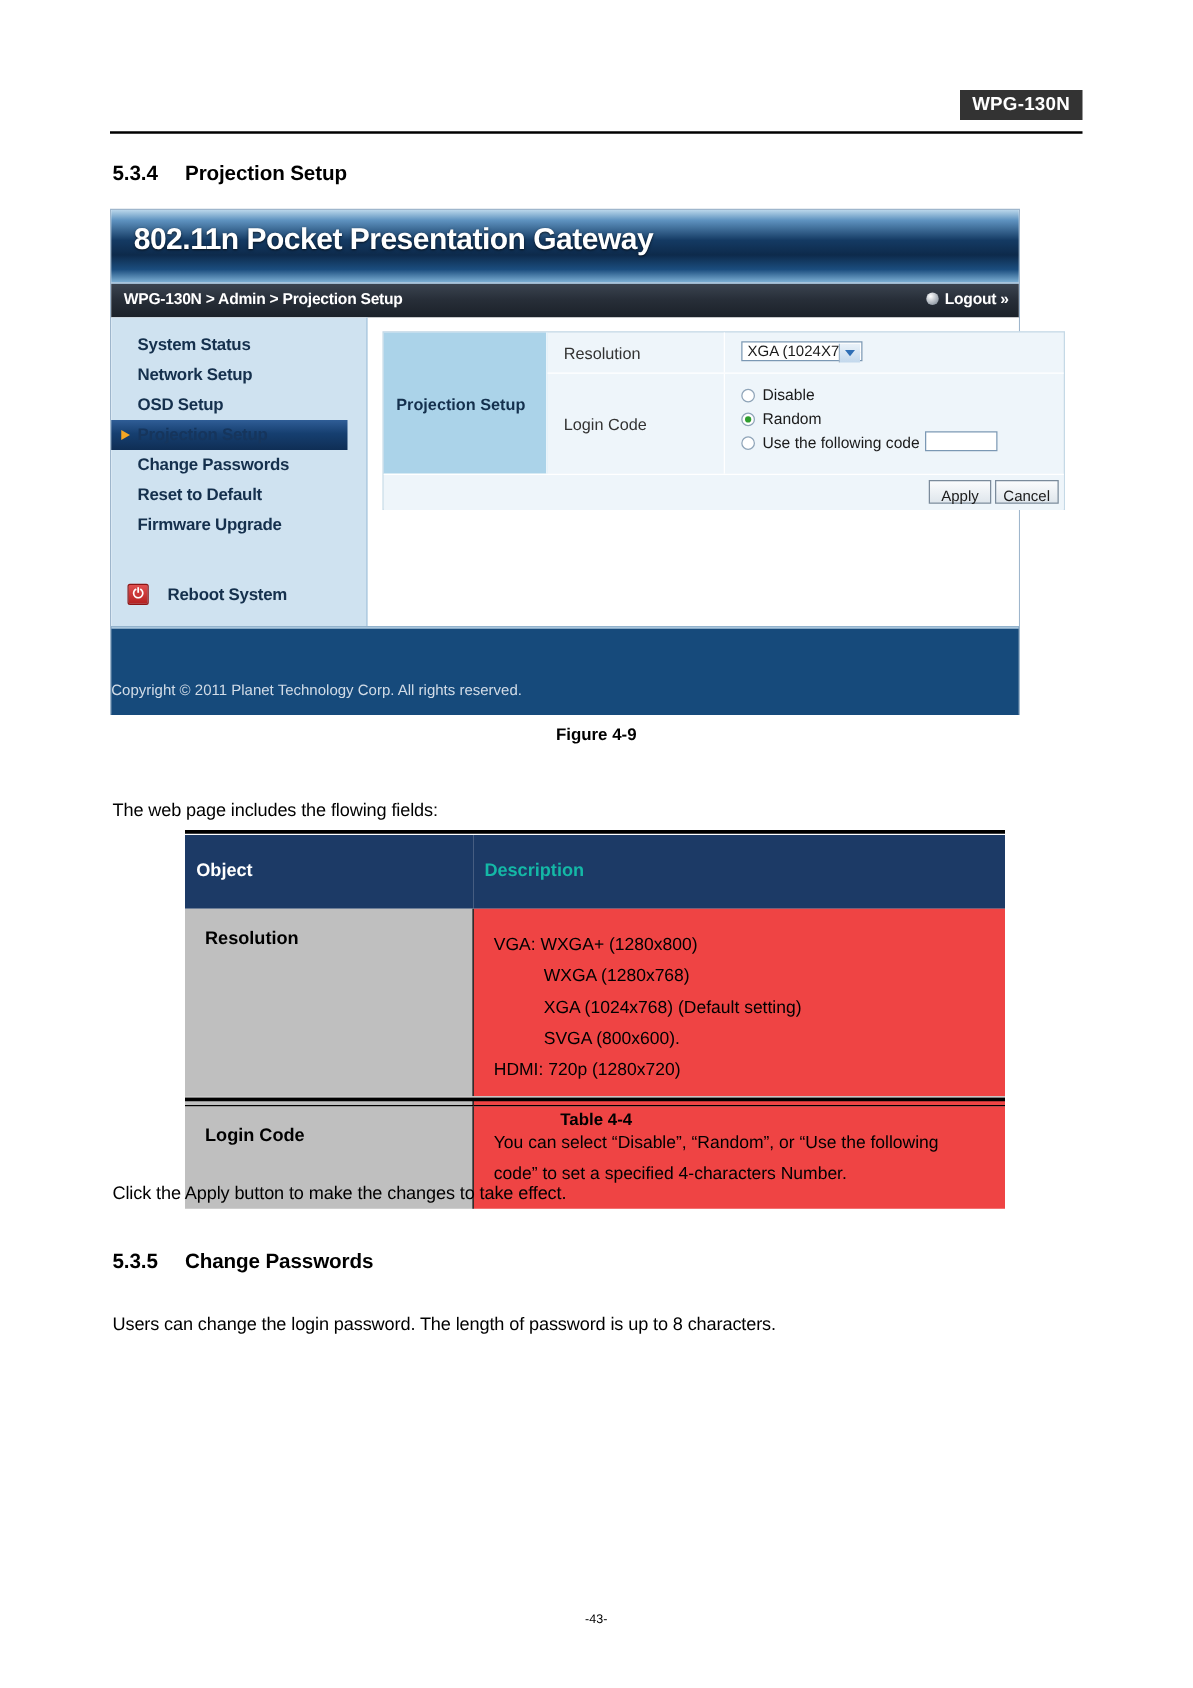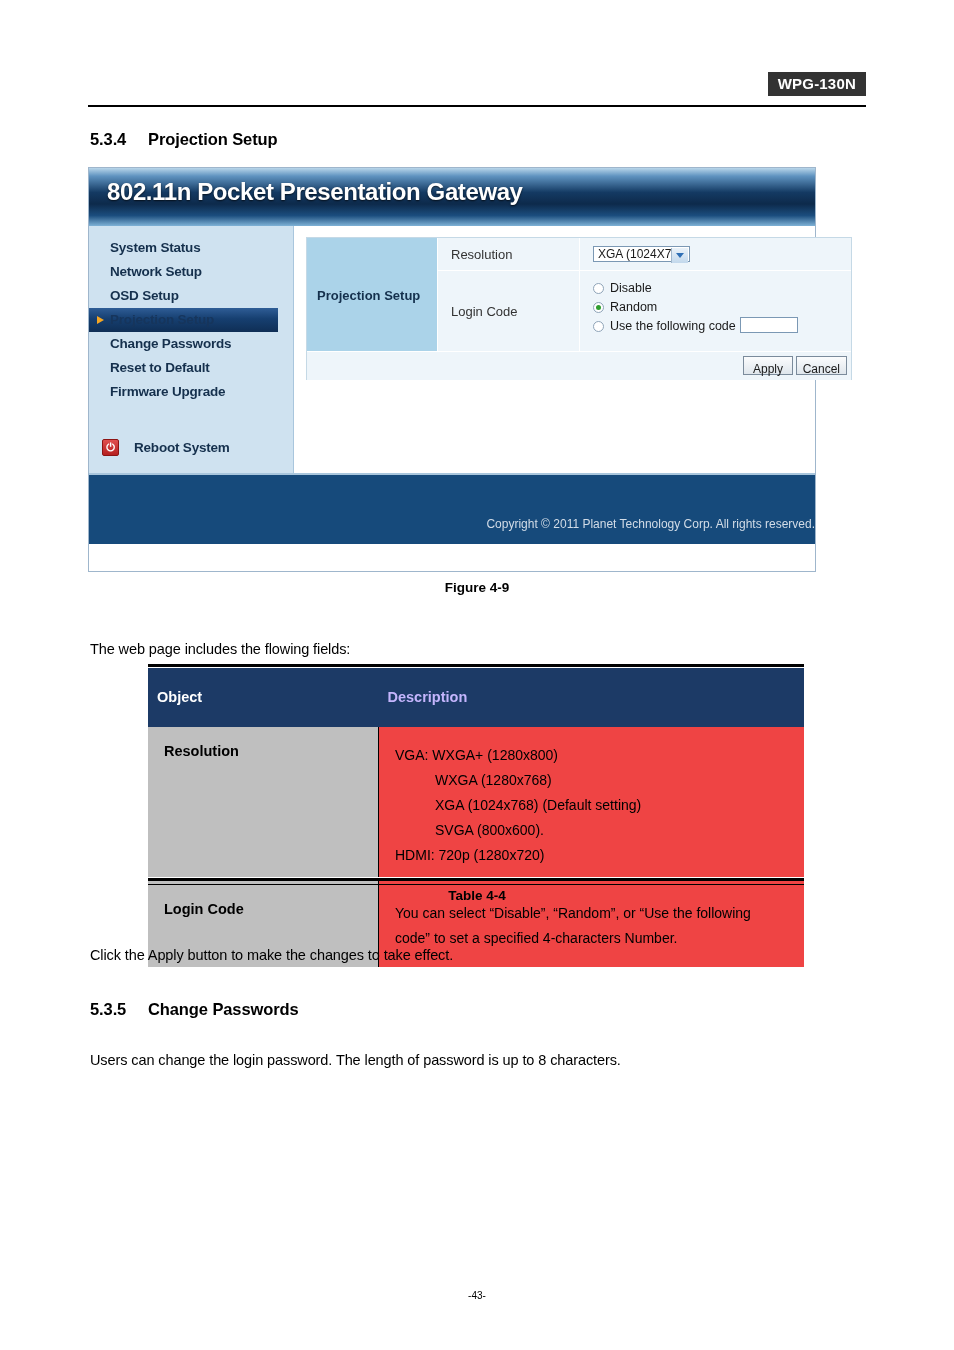--- a/index.html
+++ b/index.html
@@ -363,25 +363,24 @@
   .ui-footer {
     position: relative;
     height: 69px;
     background: #164a7b;
     border-top: 2px solid #a9c6dd;
   }
   .ui-footer-text {
     position: absolute;
     left: 0; right: 0;
     top: 42px;
-    text-align: right;
+    text-align: left;
     color: #d2dce7;
     font-size: 12px;
     white-space: nowrap;
-    padding-left: 23px;
   }
 
   .fig-caption, .tbl-caption {
     position: absolute;
     left: 88px;
     width: 778px;
     text-align: center;
     font-size: 13.5px;
     font-weight: bold;
   }
@@ -396,21 +395,21 @@
     width: 656px;
     border-collapse: collapse;
     font-size: 14px;
   }
   .data-table td, .data-table th {
     vertical-align: top;
     padding: 16px;
   }
   .data-table thead th {
     background: #1c3a66;
-    color: #c4b5fd;
+    color: #14b8a6;
     font-size: 14.5px;
     font-weight: bold;
     text-align: left;
     height: 27px;
     line-height: 27px;
     padding-left: 9px;
   }
   .tbl-top-rule {
     position: absolute;
     left: 148px;
@@ -465,20 +464,26 @@
 <div class="sec-heading" id="heading-534">
   <span class="sec-num">5.3.4</span><span>Projection Setup</span>
 </div>
 
 <div class="figure">
 
   <div class="ui-banner">
     <div class="ui-banner-title">802.11n Pocket Presentation Gateway</div>
   </div>
 
+  <div class="ui-crumb">
+    <div class="ui-crumb-text">WPG-130N &gt; Admin &gt; Projection Setup</div>
+    <div class="ui-logout">
+      <span class="logout-dot"></span><span>Logout »</span>
+    </div>
+  </div>
 
   <div class="ui-body">
 
     <div class="ui-sidebar">
       <div class="nav-item" style="top:10px">
         <span>System Status</span>
       </div>
       <div class="nav-item" style="top:34px">
         <span>Network Setup</span>
       </div>

